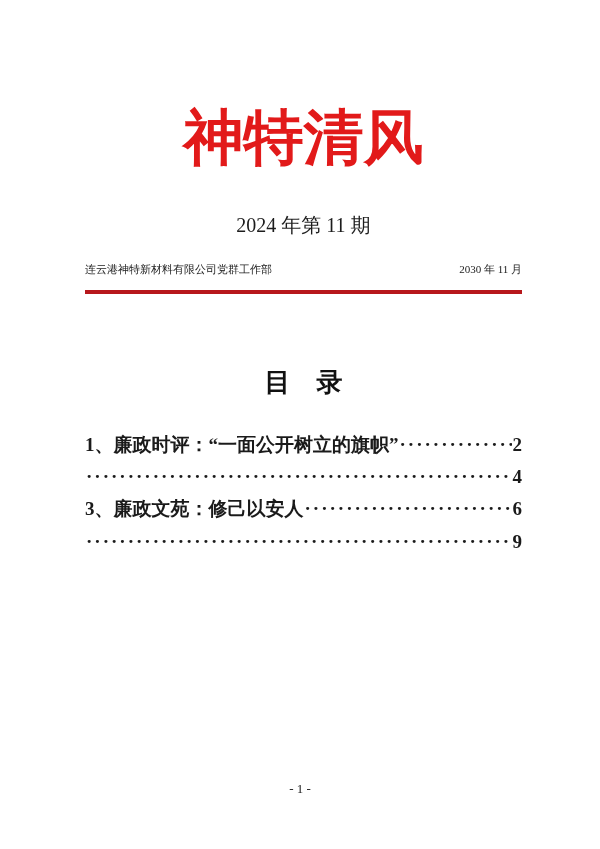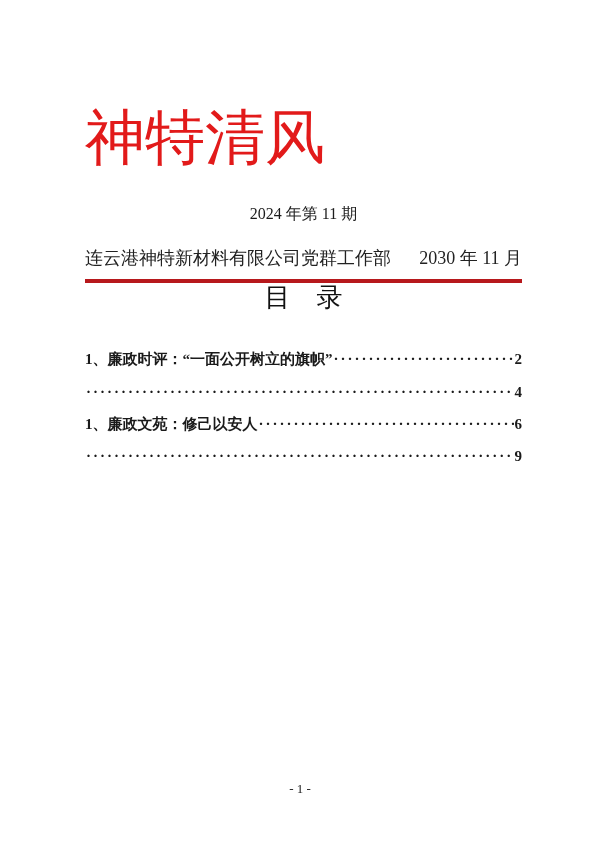--- a/index.html
+++ b/index.html
@@ -17,59 +17,60 @@
     background: #ffffff;
     overflow: hidden;
     font-family: "Liberation Serif", "DejaVu Serif", serif;
     color: var(--ink);
   }
   .content {
     padding: 0 78px 0 85px;
   }
   .doc-title {
     padding-top: 102px;
-    text-align: left;
+    text-align: center;
     font-size: 60px;
     line-height: 72px;
-    font-weight: 400;
+    font-weight: 700;
     color: var(--title-red);
     white-space: nowrap;
   }
   .issue-line {
-    margin-top: 30px;
+    margin-top: 41px;
     text-align: center;
-    font-size: 16px;
+    font-size: 20px;
     line-height: 20px;
     color: var(--ink);
   }
   .masthead {
     margin-top: 26px;
     display: flex;
     justify-content: space-between;
     align-items: baseline;
-    font-size: 18px;
+    font-size: 11px;
     line-height: 16px;
     color: #222222;
   }
   .header-rule {
     margin-top: 13px;
     height: 3.5px;
     background: var(--rule-red);
   }
   .toc-title {
+    margin-top: 74px;
     text-align: center;
     font-size: 26px;
     line-height: 30px;
-    font-weight: normal;
+    font-weight: bold;
     color: #111111;
     white-space: nowrap;
   }
   .toc-list {
     margin-top: 31px;
-    font-size: 15px;
+    font-size: 19px;
     font-weight: bold;
     color: #1a1a1a;
   }
   .toc-row {
     display: flex;
     align-items: center;
     height: 32.4px;
     width: 100%;
   }
   .toc-text {
@@ -125,21 +126,21 @@
         <span class="toc-dots">····································································································</span>
         <span class="toc-page">2</span>
       </div>
 
       <div class="toc-row">
         <span class="toc-dots">····································································································</span>
         <span class="toc-page">4</span>
       </div>
 
       <div class="toc-row">
-        <span class="toc-text">1、廉政文苑：修己以安人</span>
+        <span class="toc-text">3、廉政文苑：修己以安人</span>
         <span class="toc-dots">····································································································</span>
         <span class="toc-page">6</span>
       </div>
 
       <div class="toc-row">
         <span class="toc-dots">····································································································</span>
         <span class="toc-page">9</span>
       </div>
 
     </div>

